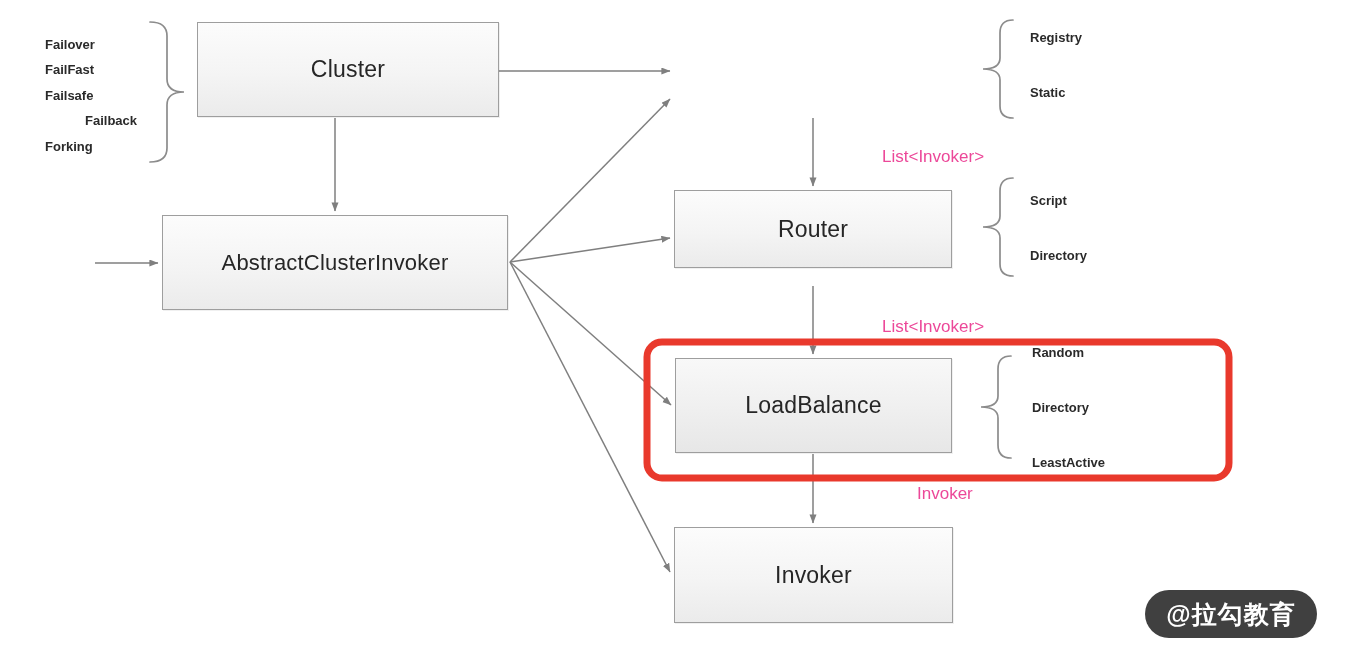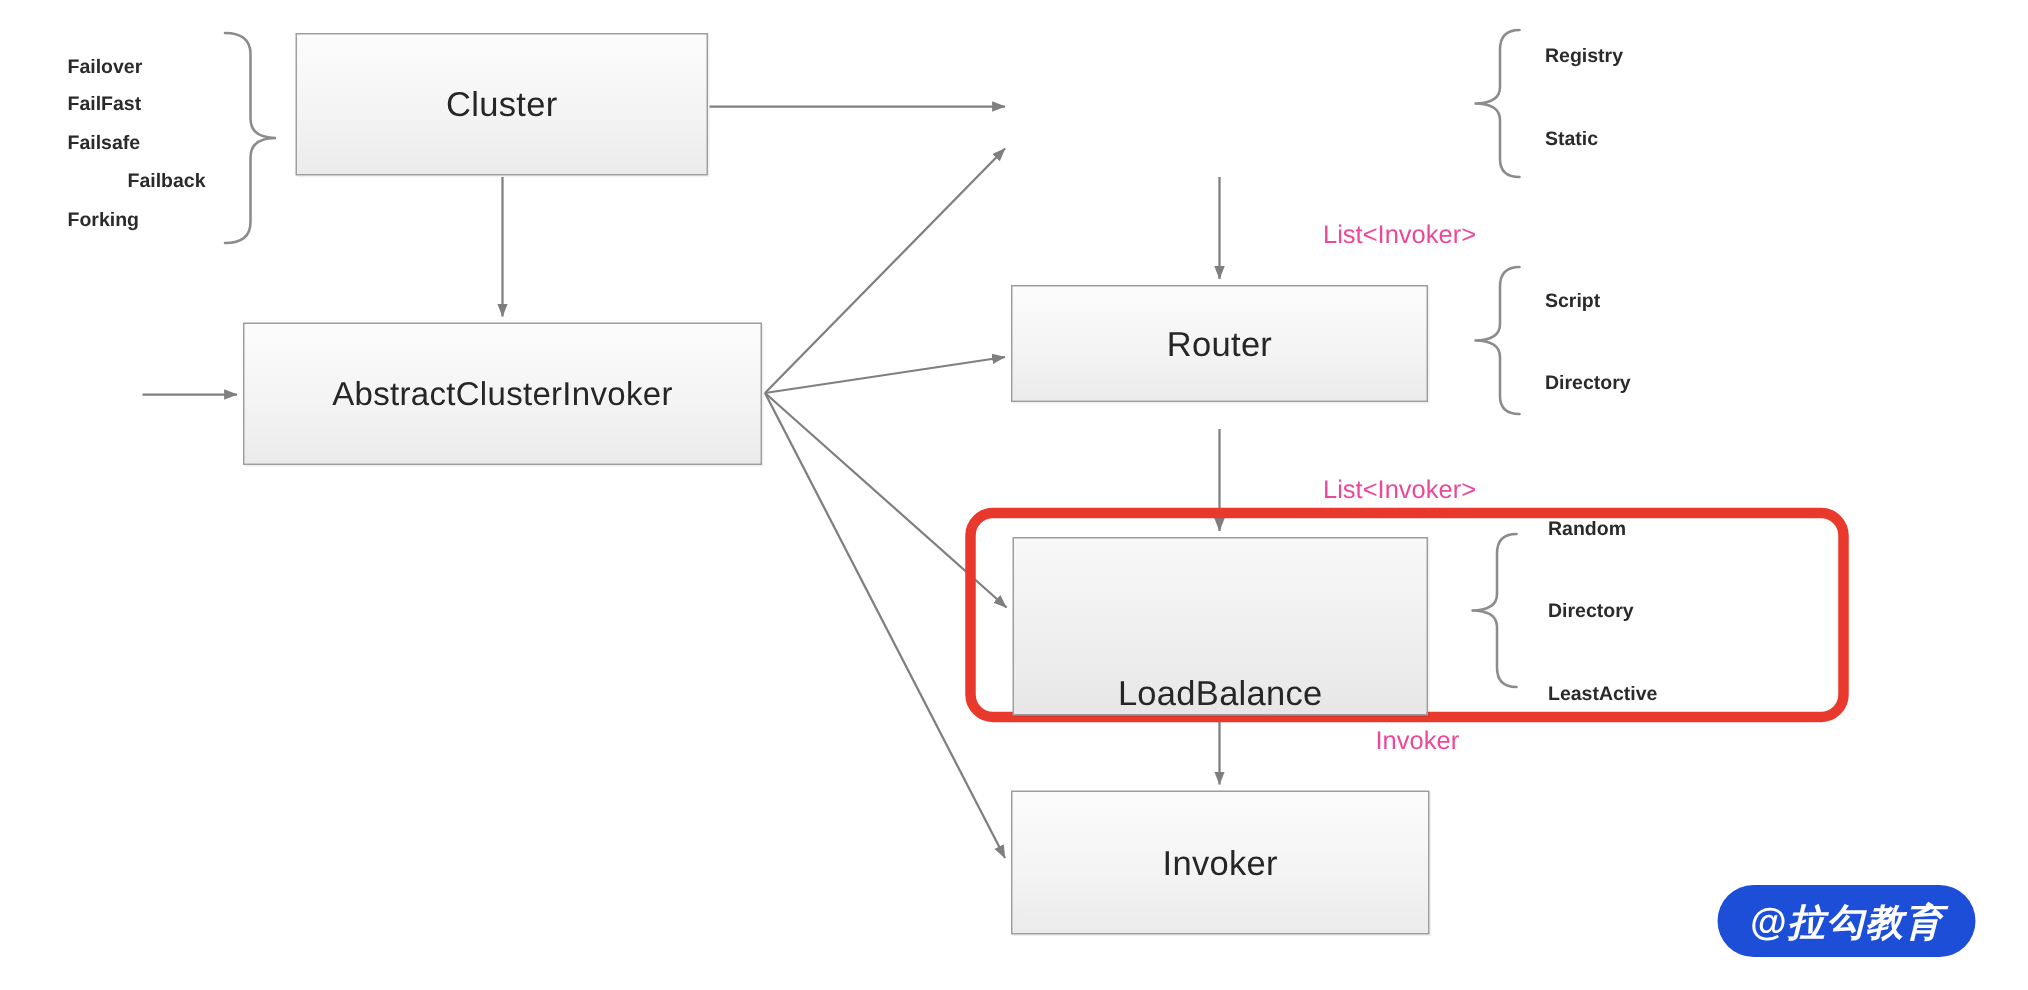--- a/index.html
+++ b/index.html
@@ -30,23 +30,23 @@
   }
   .edge-label{
     position:absolute;
     transform:translateY(-50%);
     font-size:17px;font-weight:500;color:#ec4899;
     white-space:nowrap;
     margin-left:24px;
   }
   #watermark{
     position:absolute;left:1145px;top:590px;width:172px;height:48px;
-    background:#1d4ed8;border-radius:24px;
+    background:#404040;border-radius:24px;
     display:flex;align-items:center;justify-content:center;
-    color:#ffffff;font-size:25px;font-weight:600;letter-spacing:1px;font-style:italic;
+    color:#ffffff;font-size:25px;font-weight:600;letter-spacing:1px;
   }
 </style>
 </head>
 <body>
 
 <div id="stage">
 
   <svg id="connectors" viewBox="0 0 1352 660" xmlns="http://www.w3.org/2000/svg">
     <defs>
       <marker id="ah" markerWidth="10" markerHeight="8" refX="8.6" refY="3.5" orient="auto" markerUnits="userSpaceOnUse">
@@ -70,27 +70,27 @@
     <g stroke="#8c8c8c" stroke-width="1.7" fill="none" stroke-linecap="round">
       <path d="M150,22 Q167,22 167,36 L167,79 Q167,92 184,92 Q167,92 167,105 L167,148 Q167,162 150,162"></path>
       <path d="M1013,20 Q1000,20 1000,33 L1000,58 Q1000,69 983,69 Q1000,69 1000,80 L1000,106 Q1000,118 1013,118"></path>
       <path d="M1013,178 Q1000,178 1000,191 L1000,216 Q1000,227 983,227 Q1000,227 1000,238 L1000,264 Q1000,276 1013,276"></path>
       <path d="M1011,356 Q998,356 998,369 L998,396 Q998,407 981,407 Q998,407 998,418 L998,445 Q998,458 1011,458"></path>
     </g>
 
     <rect x="647" y="342" width="582" height="136" rx="15" ry="15" fill="none" stroke="#e9392c" stroke-width="7"></rect>
   </svg>
 
-  <div class="node" style="left:197px;top:22px;width:275px;height:95px;text-align:right;">
+  <div class="node" style="left:197px;top:22px;width:302px;height:95px;text-align:right;">
     <span>Cluster</span>
   </div>
   <div class="node" style="left:674px;top:190px;width:278px;height:78px;">
     <span>Router</span>
   </div>
-  <div class="node" style="left:675px;top:358px;width:277px;height:119px;background:linear-gradient(180deg,#f8f8f8 0%,#efefef 55%,#e7e7e7 100%);align-items:flex-end;">
+  <div class="node" style="left:675px;top:358px;width:277px;height:95px;background:linear-gradient(180deg,#f8f8f8 0%,#efefef 55%,#e7e7e7 100%);">
     <span>LoadBalance</span>
   </div>
   <div class="node" style="left:674px;top:527px;width:279px;height:96px;">
     <span>Invoker</span>
   </div>
   <div class="node small-label" style="left:162px;top:215px;width:346px;height:95px;">
     <span>AbstractClusterInvoker</span>
   </div>
 
   <div class="side-label" style="left:45px;top:44px;">Failover</div>

